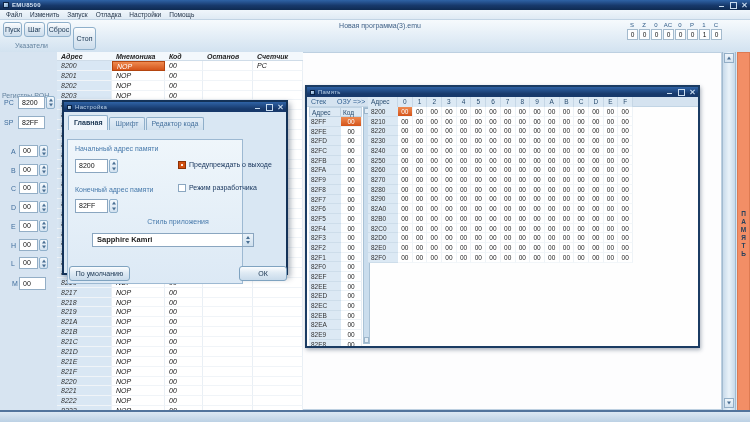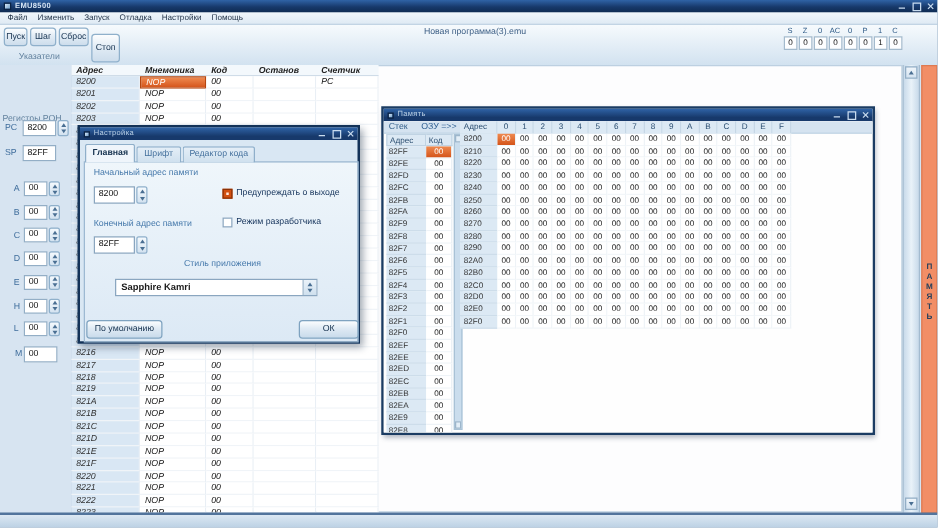--- a/index.html
+++ b/index.html
@@ -74,21 +74,21 @@
   .grow{display:flex;height:9.73px;}
   .gc{font-size:6.5px;line-height:9.73px;overflow:hidden;}
   .gc.addr{width:30px;background:#dce9f4;color:#333;padding-left:3px;border-bottom:1px solid #cdddea;}
   .gc.val{width:14.7px;background:#fff;color:#222;text-align:center;border-right:1px solid #eef3f7;border-bottom:1px solid #f2f6f9;}
   .gc.hl{background:linear-gradient(var(--o1,#ef8a50),var(--o2,#d4541a));color:#fff;}
   
   .dialog{position:absolute;left:62px;top:100px;width:226px;height:175px;border:2px solid #133258;background:#d9e7f3;box-shadow:2px 3px 6px rgba(15,35,60,.4);}
   .dlgtabs{position:absolute;left:4px;top:13px;display:flex;align-items:flex-end;gap:1px;z-index:2;}
   .tab{font-size:7px;height:13px;line-height:12px;padding:0 5px;border:1px solid #8fafca;border-bottom:none;border-radius:2px 2px 0 0;background:linear-gradient(#e4eef7,#cfe0ee);color:#46729e;}
   .tab.active{height:15px;line-height:14px;background:#eff5fb;color:#16324f;font-weight:bold;}
-  .dlgbody{position:absolute;left:3px;top:27px;width:220px;height:145px;background:linear-gradient(#eff6fb,#dce9f5);border:1px solid #9db9d2;z-index:1;}
+  .dlgbody{position:absolute;left:3px;top:37px;width:176px;height:145px;background:linear-gradient(#eff6fb,#dce9f5);border:1px solid #9db9d2;z-index:1;}
   .dlbl{position:absolute;font-size:7px;color:#4679ab;white-space:nowrap;}
   .dfield{position:absolute;background:#fff;border:1px solid #8aa6c0;font-size:7px;color:#111;padding-left:3px;line-height:12px;}
   .chk{position:absolute;width:8px;height:8px;background:#fff;border:1px solid #8aa6c0;}
   .chk.checked{background:#d14f10;border:1px solid #8c3105;}
   .chk.checked::after{content:"";position:absolute;left:2px;top:2px;width:2px;height:2px;background:#ffe9dd;}
   .chklbl{position:absolute;font-size:7px;color:#14325a;white-space:nowrap;}
   .drop{position:absolute;left:24px;top:93px;width:162px;height:14px;background:#fff;border:1px solid #8aa6c0;font-size:7.5px;font-weight:bold;color:#1c1c1c;line-height:12px;padding-left:4px;}
   .droparrow{position:absolute;right:0;top:0;width:11px;height:12px;background:linear-gradient(#eaf2f9,#cfe0ee);border-left:1px solid #9db6cb;}
   .droparrow::before,.droparrow::after{content:"";position:absolute;left:3px;border-left:2px solid transparent;border-right:2px solid transparent;}
   .droparrow::before{top:2px;border-bottom:3px solid #4a6f93;}

